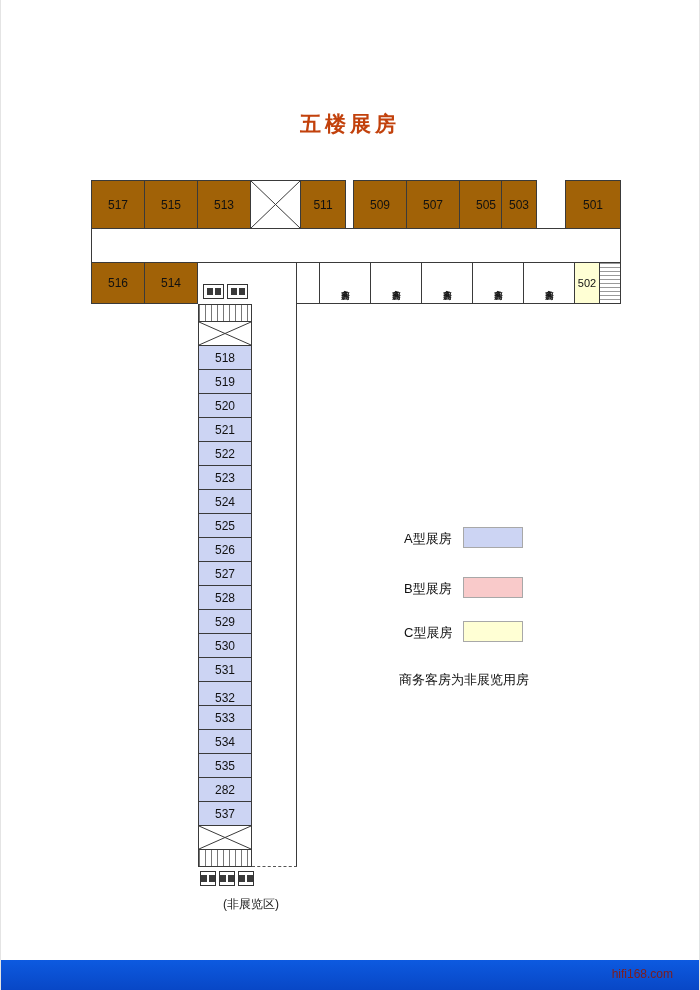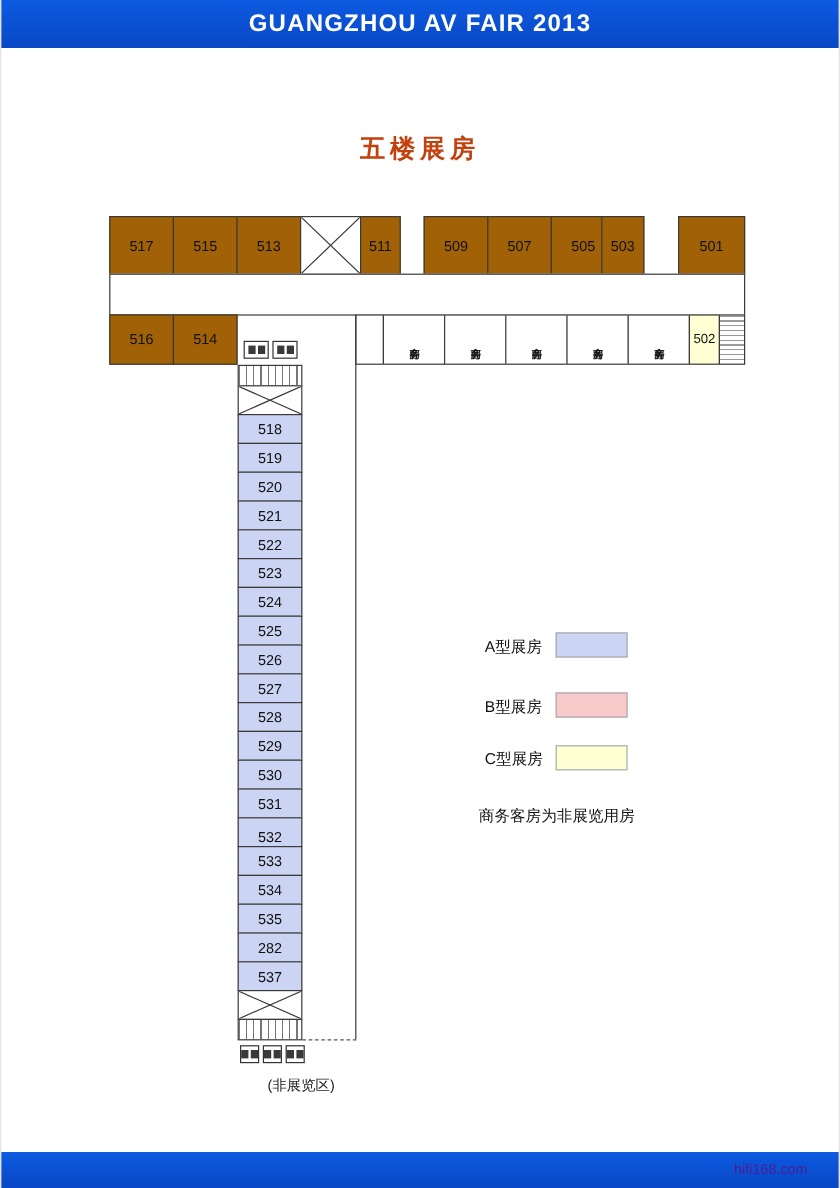--- a/index.html
+++ b/index.html
@@ -13,21 +13,21 @@
     position:absolute;left:0;top:0;width:100%;height:40px;
     background:linear-gradient(180deg,#0d5ae0 0%,#0847c6 100%);
     color:#fff;font-size:20px;font-weight:bold;letter-spacing:1px;
     display:flex;align-items:center;justify-content:center;
   }
   .footerbar{
     position:absolute;left:0;top:960px;width:100%;height:30px;
     background:linear-gradient(180deg,#0d5ae0 0%,#0847c6 100%);
   }
   .footer-site{
-    position:absolute;right:26px;top:967px;color:#4c1d95;font-size:12px;margin-left:48px;
+    position:absolute;right:26px;top:967px;color:#7f1d1d;font-size:12px;margin-left:48px;
   }
   .page-title{
     position:absolute;left:0;top:110px;width:100%;text-align:center;
     color:#c2410c;font-size:21px;font-weight:bold;letter-spacing:4px;
   }
   .room{
     position:absolute;box-sizing:border-box;border:1px solid #3a3a3a;
     background:#fff;display:flex;align-items:center;justify-content:center;
     font-size:12px;color:#111;
   }
@@ -65,23 +65,20 @@
   }
   .legend-label{position:absolute;font-size:13px;color:#111;}
   .swatch{position:absolute;width:60px;height:21px;border:1px solid #a8a8a8;box-sizing:border-box;}
   .legend-note{position:absolute;font-size:13px;color:#111;}
 </style>
 </head>
 <body>
 
 <div id="page">
 
-  <div class="banner">
-    <span>GUANGZHOU AV FAIR 2013</span>
-  </div>
 
   <div class="page-title">五楼展房</div>
 
   <div>
 
     <div class="room type-b" style="left:90px;top:180px;width:54px;height:49px;">
         <span>517</span>
       </div>
     <div class="room type-b" style="left:143px;top:180px;width:54px;height:49px;">
         <span>515</span>
@@ -90,21 +87,21 @@
         <span>513</span>
       </div>
 
     <div class="xbox" style="left:249px;top:180px;width:51px;height:49px;">
       <svg viewBox="0 0 100 100" preserveAspectRatio="none">
           <line x1="0" y1="0" x2="100" y2="100"></line>
           <line x1="100" y1="0" x2="0" y2="100"></line>
         </svg>
     </div>
 
-    <div class="room type-b" style="left:299px;top:180px;width:34px;height:49px;">
+    <div class="room type-b" style="left:299px;top:180px;width:46px;height:49px;">
         <span>511</span>
       </div>
     <div class="room type-b" style="left:352px;top:180px;width:54px;height:49px;">
         <span>509</span>
       </div>
     <div class="room type-b" style="left:405px;top:180px;width:54px;height:49px;">
         <span>507</span>
       </div>
     <div class="room type-b" style="left:458px;top:180px;width:54px;height:49px;">
         <span>505</span>

